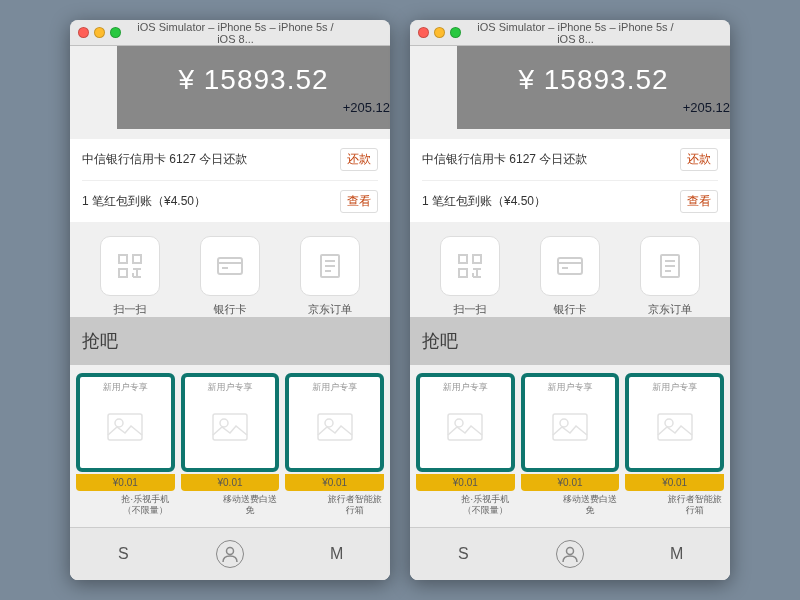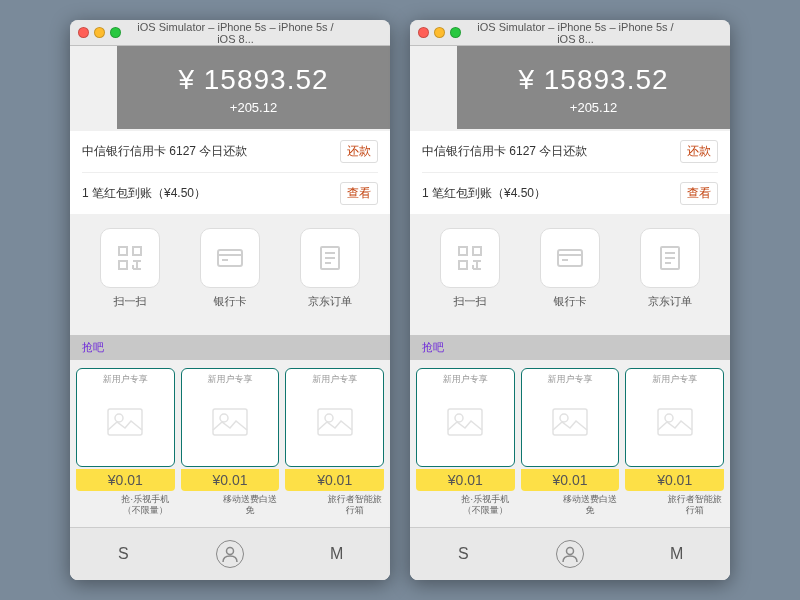--- a/index.html
+++ b/index.html
@@ -79,30 +79,31 @@
 
     .balance-amount {
       font-size: 28px;
       font-weight: 300;
       color: #fff;
       letter-spacing: 1px;
     }
 
     .balance-change {
       font-size: 13px;
-      color: #ffffff;
+      color: #0f172a;
       margin-top: 4px;
+      text-align: right;
     }
 
     
     .notifications {
       background: #fff;
       padding: 0 12px;
       flex-shrink: 0;
-      margin-top: 2px;
+      margin-top: 10px;
     }
 
     .notification-row {
       display: flex;
       align-items: center;
       justify-content: space-between;
       padding: 9px 0;
       border-bottom: 1px solid #eee;
       font-size: 12px;
       color: #333;
@@ -117,21 +118,21 @@
       color: #c2410c;
       border: 1px solid #ddd;
       border-radius: 3px;
       padding: 2px 6px;
     }
 
     
     .icon-grid {
       display: flex;
       justify-content: space-around;
-      padding: 14px 10px 26px;
+      padding: 14px 10px 0;
       background: #f0f0f0;
       flex-shrink: 0;
     }
 
     .icon-item {
       display: flex;
       flex-direction: column;
       align-items: center;
       gap: 6px;
     }
@@ -154,24 +155,24 @@
     }
 
     .icon-label {
       font-size: 11px;
       color: #555;
     }
 
     
     .section-header {
       background: #c8c8c8;
-      padding: 5px 12px;
-      font-size: 11px;
+      padding: 12px 12px;
+      font-size: 18px;
       font-weight: 500;
-      color: #6d28d9;
+      color: #404040;
       flex-shrink: 0;
     }
 
     
     .cards-grid {
       display: flex;
       gap: 6px;
       padding: 8px 6px;
       background: #f0f0f0;
       flex-shrink: 0;
@@ -181,21 +182,21 @@
       flex: 1;
       display: flex;
       flex-direction: column;
       align-items: center;
     }
 
     .card-box {
       width: 100%;
       aspect-ratio: 1;
       background: #fff;
-      border: 1px solid #0f766e;
+      border: 4px solid #0f766e;
       border-radius: 6px;
       display: flex;
       align-items: center;
       justify-content: center;
       position: relative;
       overflow: hidden;
     }
 
     .card-box-top-label {
       position: absolute;
@@ -216,24 +217,24 @@
       padding-top: 10px;
     }
 
     .card-image-placeholder svg {
       width: 36px;
       height: 28px;
       opacity: 0.35;
     }
 
     .card-price-bar {
-      background: #fde047;
+      background: #eab308;
       width: 100%;
       text-align: center;
-      font-size: 14px;
+      font-size: 10px;
       color: #555;
       padding: 3px 0;
       margin-top: 2px;
       border-radius: 0 0 4px 4px;
     }
 
     .card-title {
       font-size: 9px;
       color: #666;
       text-align: center;

